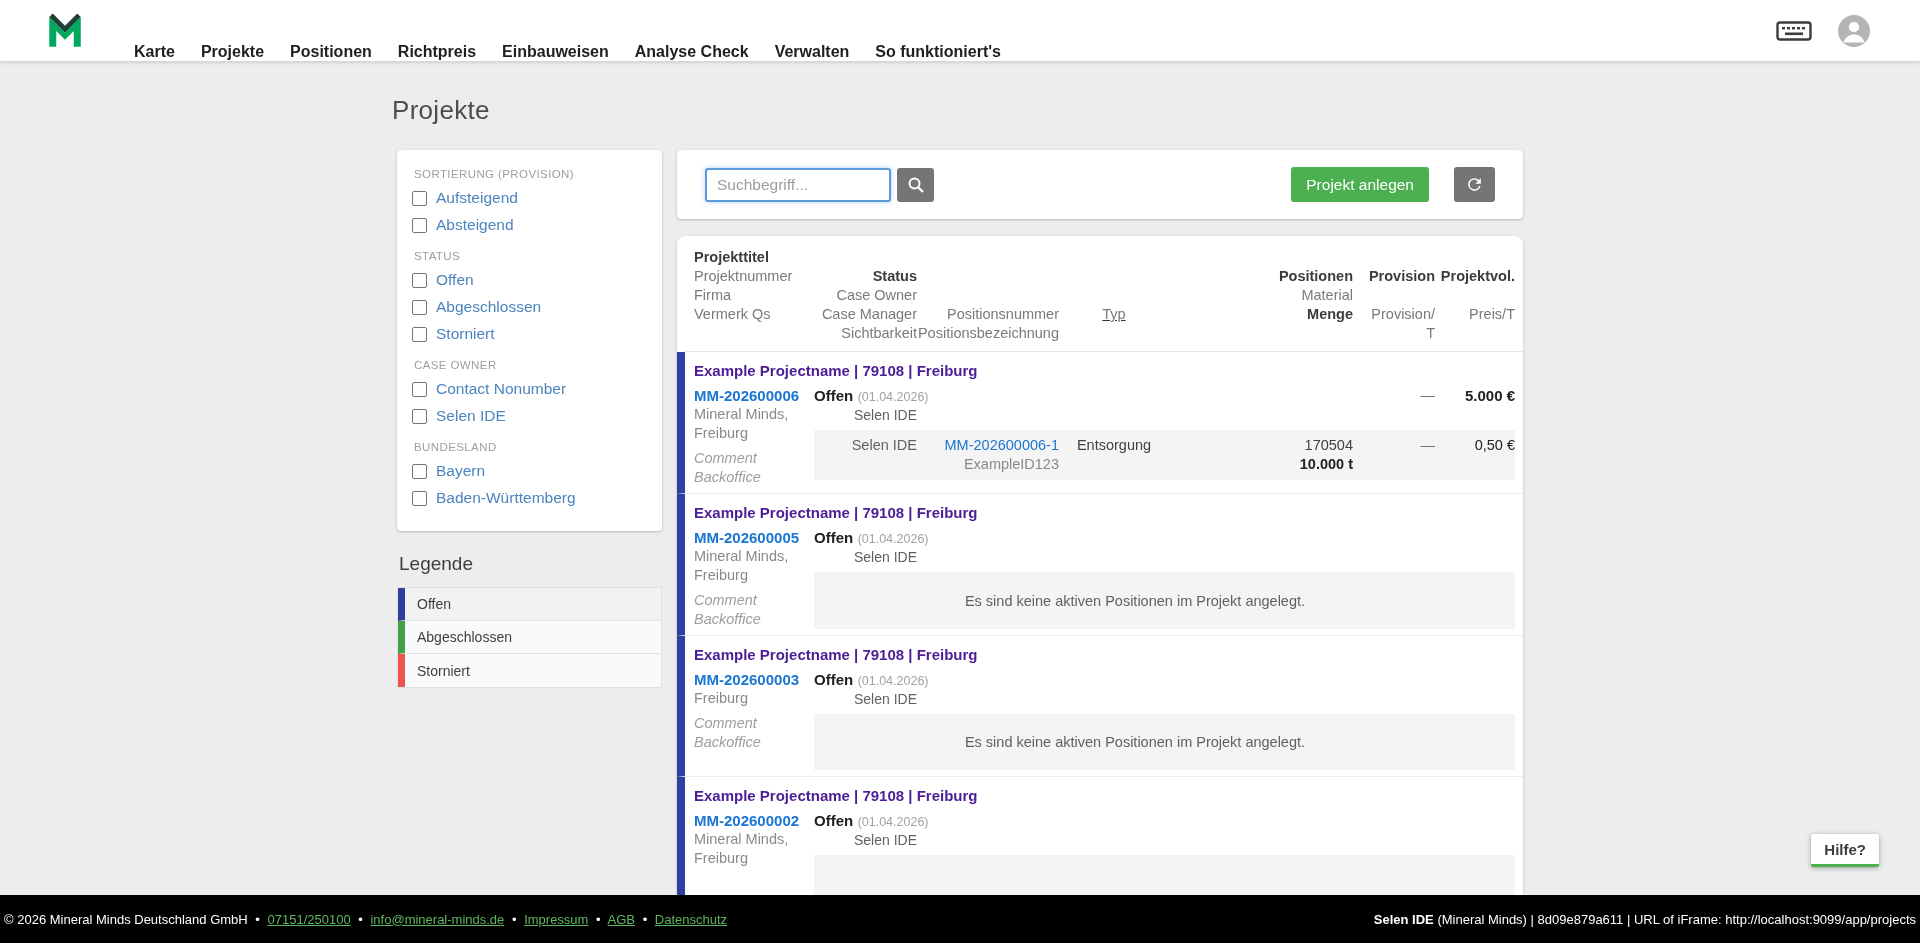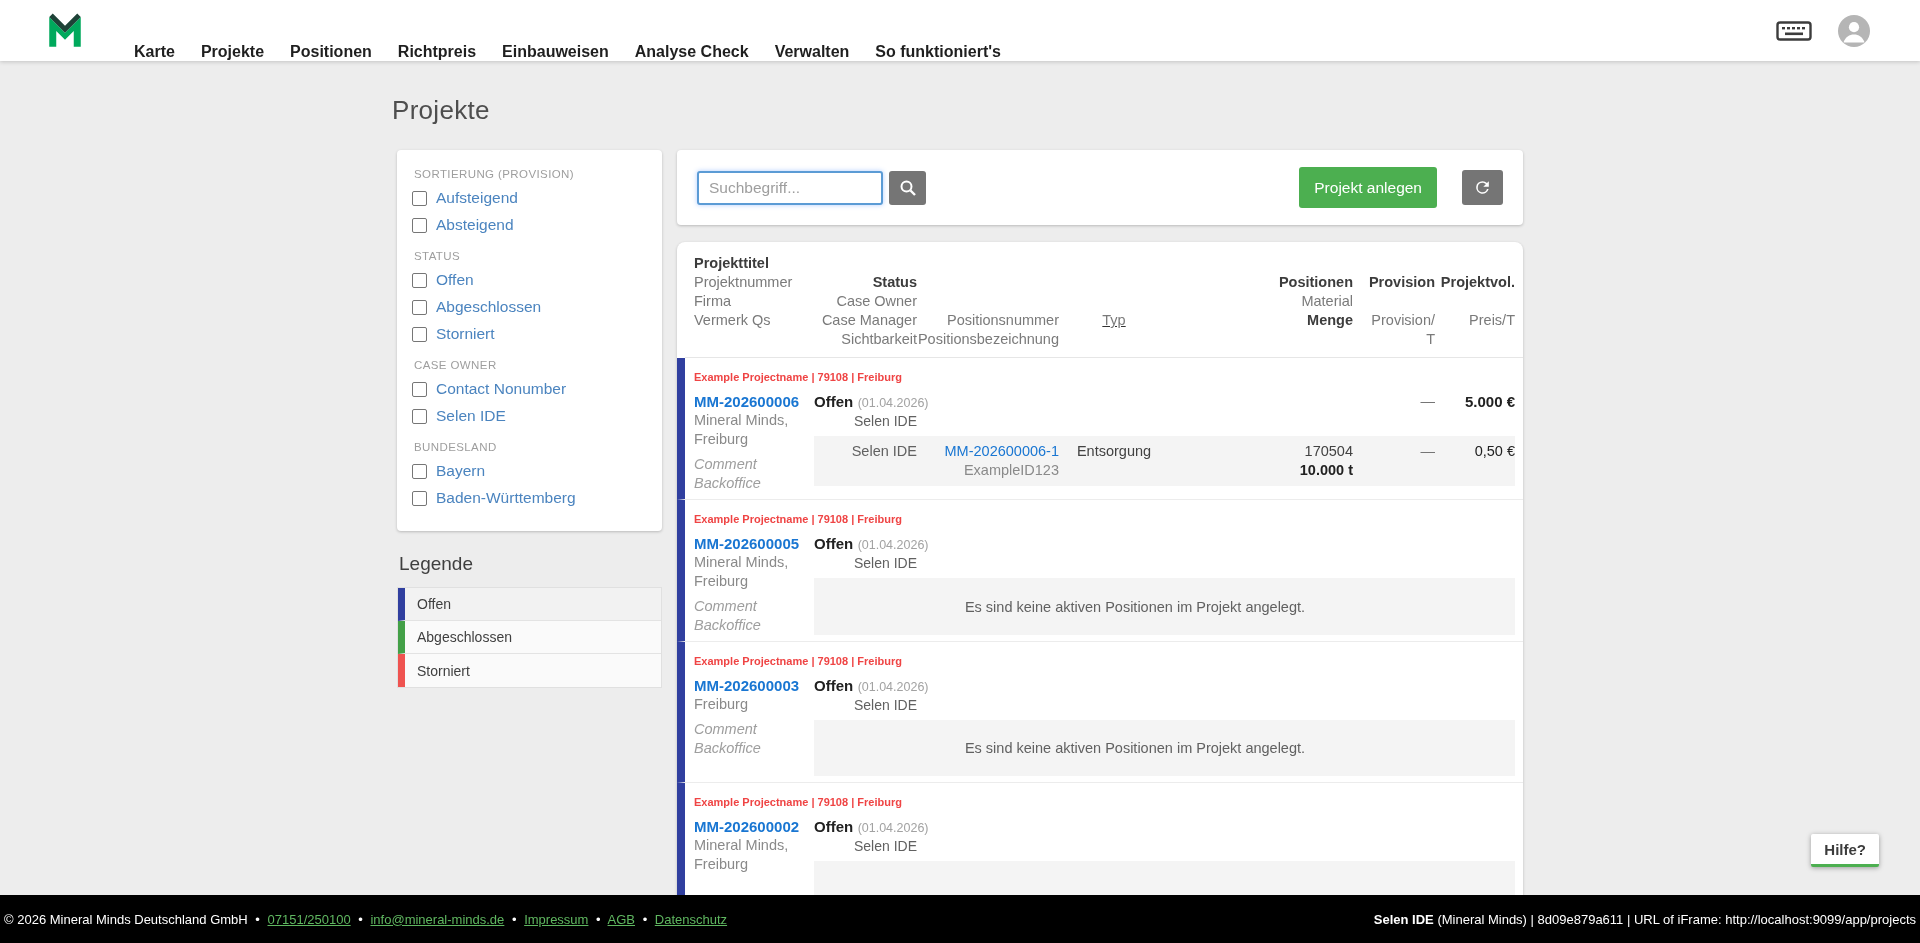--- a/index.html
+++ b/index.html
@@ -38,46 +38,46 @@
                 border-left:7px solid #ccc; border-bottom:1px solid #e3e3e3; }
   .legend-row:last-child { border-bottom:none; }
   .lg0 { border-left-color:#303f9f; background:#f2f2f2; }
   .lg1 { border-left-color:#43a047; background:#fafafa; }
   .lg2 { border-left-color:#ef5350; background:#fafafa; }
 
   
   .content { width:846px; display:flex; flex-direction:column; gap:17px; }
 
   .search-card { background:#fff; border-radius:4px; box-shadow:0 1px 3px rgba(0,0,0,.22);
-                 padding:17px 20px; display:flex; align-items:center; }
+                 padding:17px 28px; display:flex; align-items:center; }
   .search-input { width:186px; height:34px; padding:0 10px; font-size:15.5px; font-family:inherit; color:#333;
                   border:2px solid #5b9bd5; border-radius:3px; outline:none; box-shadow:0 0 5px rgba(81,143,255,.45); }
   .search-input::placeholder { color:#9e9e9e; }
   .search-btn { width:37px; height:34px; margin-left:6px; background:#757575; border:none; border-radius:3px;
                 display:flex; align-items:center; justify-content:center; cursor:pointer; }
   .spacer { flex:1; }
-  .create-btn { background:#4caf50; color:#fff; border:none; border-radius:3px; height:41px; padding:0 15px;
+  .create-btn { background:#4caf50; color:#fff; border:none; border-radius:3px; height:35px; padding:0 15px;
                 font-size:15.5px; font-family:inherit; cursor:pointer; }
   .refresh-btn { margin-left:25px; width:41px; height:35px; background:#757575; border:none; border-radius:3px;
                  display:flex; align-items:center; justify-content:center; cursor:pointer; }
 
   
   .table-card { background:#fff; border-radius:8px; box-shadow:0 1px 3px rgba(0,0,0,.22);
                 height:745px; overflow:hidden; }
   .thead { display:grid; grid-template-columns:120px 103px 142px 110px 184px 82px 80px;
            padding:12px 8px 8px 9px; border-bottom:1px solid #e6e6e6; margin-left:8px; }
   .hl { height:19px; line-height:19px; font-size:14.5px; color:#7a7a7a; white-space:nowrap; }
   .hl.b { font-weight:700; color:#3c3c3c; }
   .hc { overflow:hidden; }
   .hc.r { text-align:right; }
   .hc.c { text-align:center;text-decoration:underline; }
 
   .block { border-left:8px solid #303f9f; padding:8px 8px 6px 9px; }
   .block + .block { border-top:1px solid #ececec; }
-  .block-title { font-size:11px; font-weight:700; color:#ef4444; line-height:22px; margin-bottom:4px; }
+  .block-title { font-size:15px; font-weight:700; color:#4c1d95; line-height:22px; margin-bottom:4px; }
   .block-body { display:flex; }
   .bcol1 { width:120px; flex:none; font-size:14.5px; }
   .pnum { color:#1976d2; font-weight:700; font-size:15px; line-height:19px; cursor:pointer; text-decoration:none; display:block; }
   .company { color:#8a8a8a; line-height:19px; }
   .company:empty { display:none; }
   .meta { color:#9e9e9e; font-style:italic; line-height:19px; }
   .meta:empty { display:none; }
   .meta-first { margin-top:6px; }
   .bright { flex:1; display:flex; flex-direction:column; }
   .toprow { display:grid; grid-template-columns:103px 142px 110px 184px 82px 80px; }

